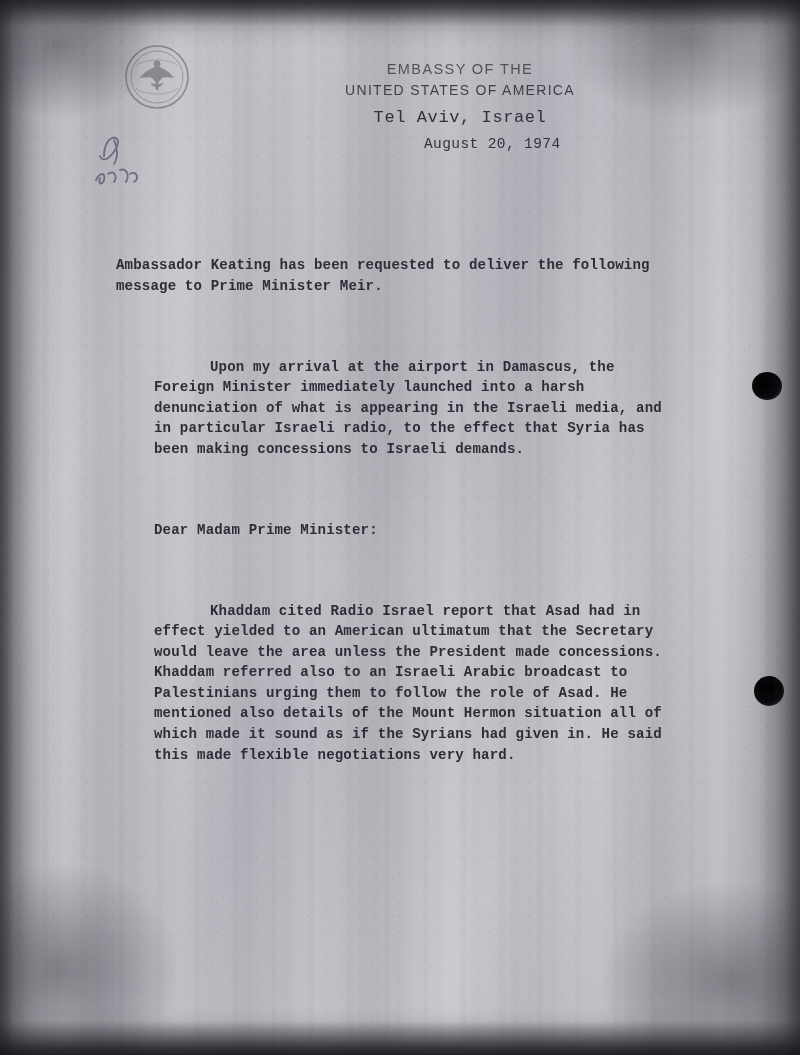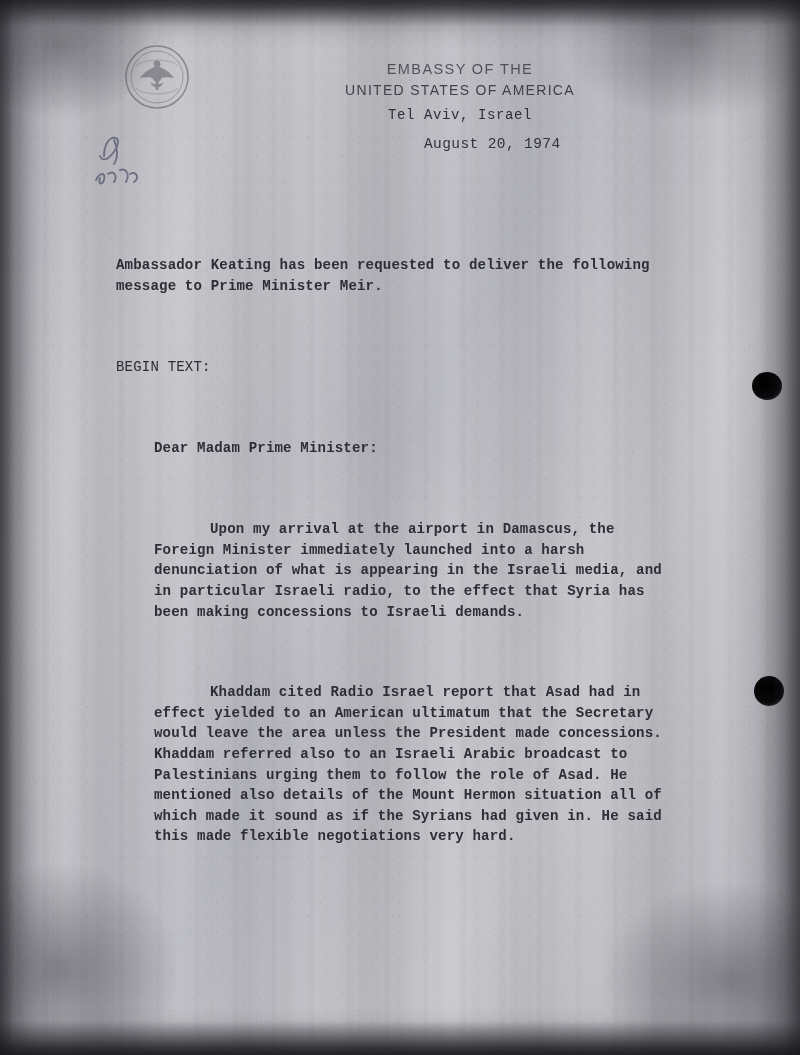--- a/index.html
+++ b/index.html
@@ -139,21 +139,21 @@
     opacity: 0.82;
   }
   .lh-line2 {
     font-family: "Liberation Sans", sans-serif;
     font-size: 14px;
     letter-spacing: 1.3px;
     color: #33333b;
     opacity: 0.9;
   }
   .lh-line3 {
-    font-size: 14px;
+    font-size: 17px;
     letter-spacing: 0.6px;
     color: #303038;
     margin-top: 3px;
   }
 
   .date {
     position: absolute;
     left: 424px;
     top: 136px;
     font-size: 14.5px;
@@ -260,23 +260,22 @@
           <path d="M4 50 C8 42 14 42 12 50 C10 56 6 54 8 48"></path>
           <path d="M16 44 C22 40 26 46 22 52"></path>
           <path d="M28 40 C34 38 38 44 34 52"></path>
           <path d="M38 44 C44 40 48 48 42 52"></path>
         </g>
       </svg>
     </div>
 
     <div class="body">
       <p class="para">Ambassador Keating has been requested to deliver the following message to Prime Minister Meir.</p>
-      <p class="label">BEGIN TEXT:</p>
+      <p class="para hang indent">Upon my arrival at the airport in Damascus, the Foreign Minister immediately launched into a harsh denunciation of what is appearing in the Israeli media, and in particular Israeli radio, to the effect that Syria has been making concessions to Israeli demands.</p>
       <p class="para hang">Dear Madam Prime Minister:</p>
-      <p class="para hang indent">Upon my arrival at the airport in Damascus, the Foreign Minister immediately launched into a harsh denunciation of what is appearing in the Israeli media, and in particular Israeli radio, to the effect that Syria has been making concessions to Israeli demands.</p>
       <p class="para hang indent">Khaddam cited Radio Israel report that Asad had in effect yielded to an American ultimatum that the Secretary would leave the area unless the President made concessions. Khaddam referred also to an Israeli Arabic broadcast to Palestinians urging them to follow the role of Asad. He mentioned also details of the Mount Hermon situation all of which made it sound as if the Syrians had given in. He said this made flexible negotiations very hard.</p>
       
       
     </div>
 
   </div>
 
   <div class="punch" style="left:752px;top:372px;width:30px;height:28px;"></div>
   <div class="punch" style="left:754px;top:676px;width:30px;height:30px;"></div>
 

